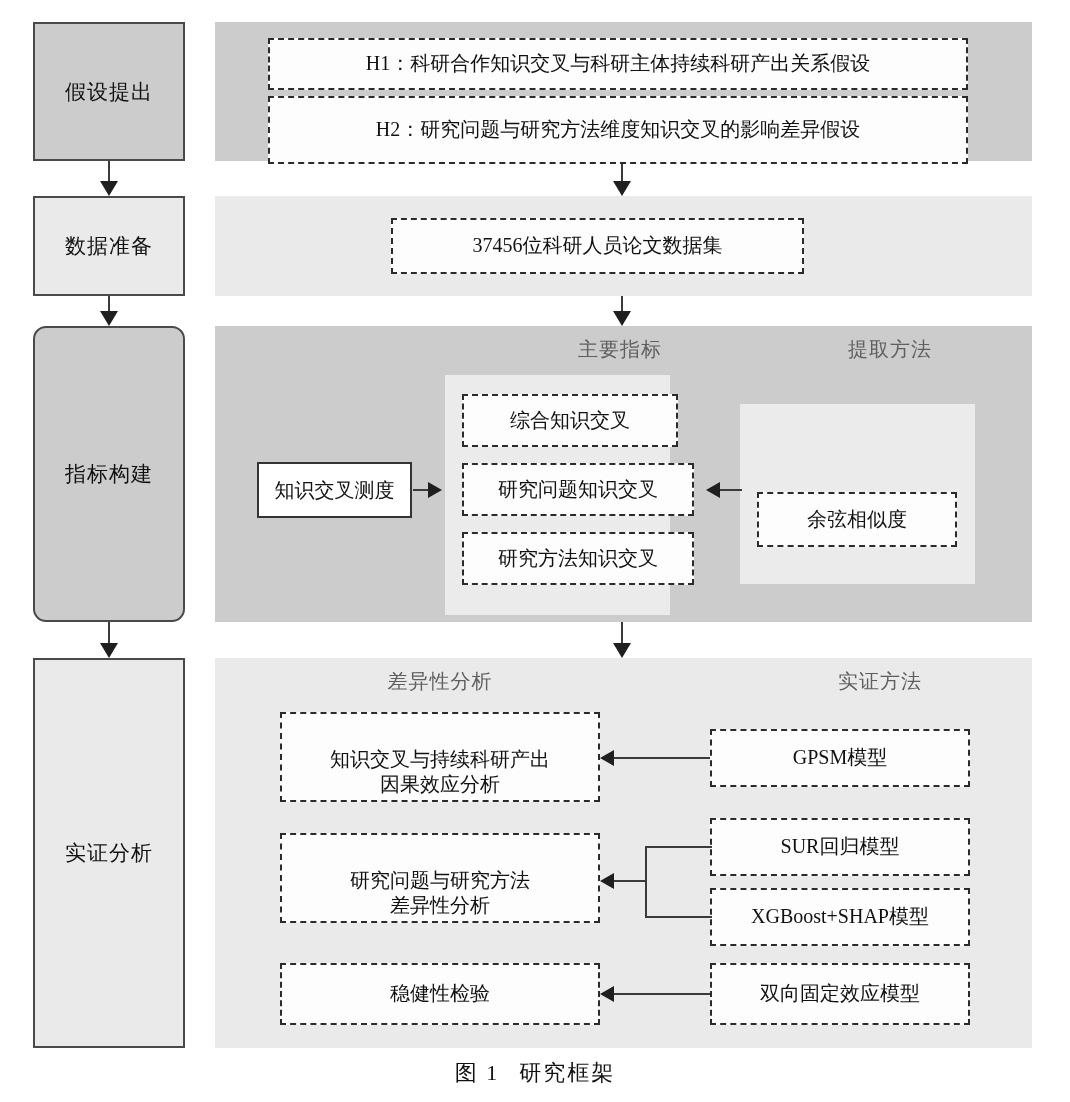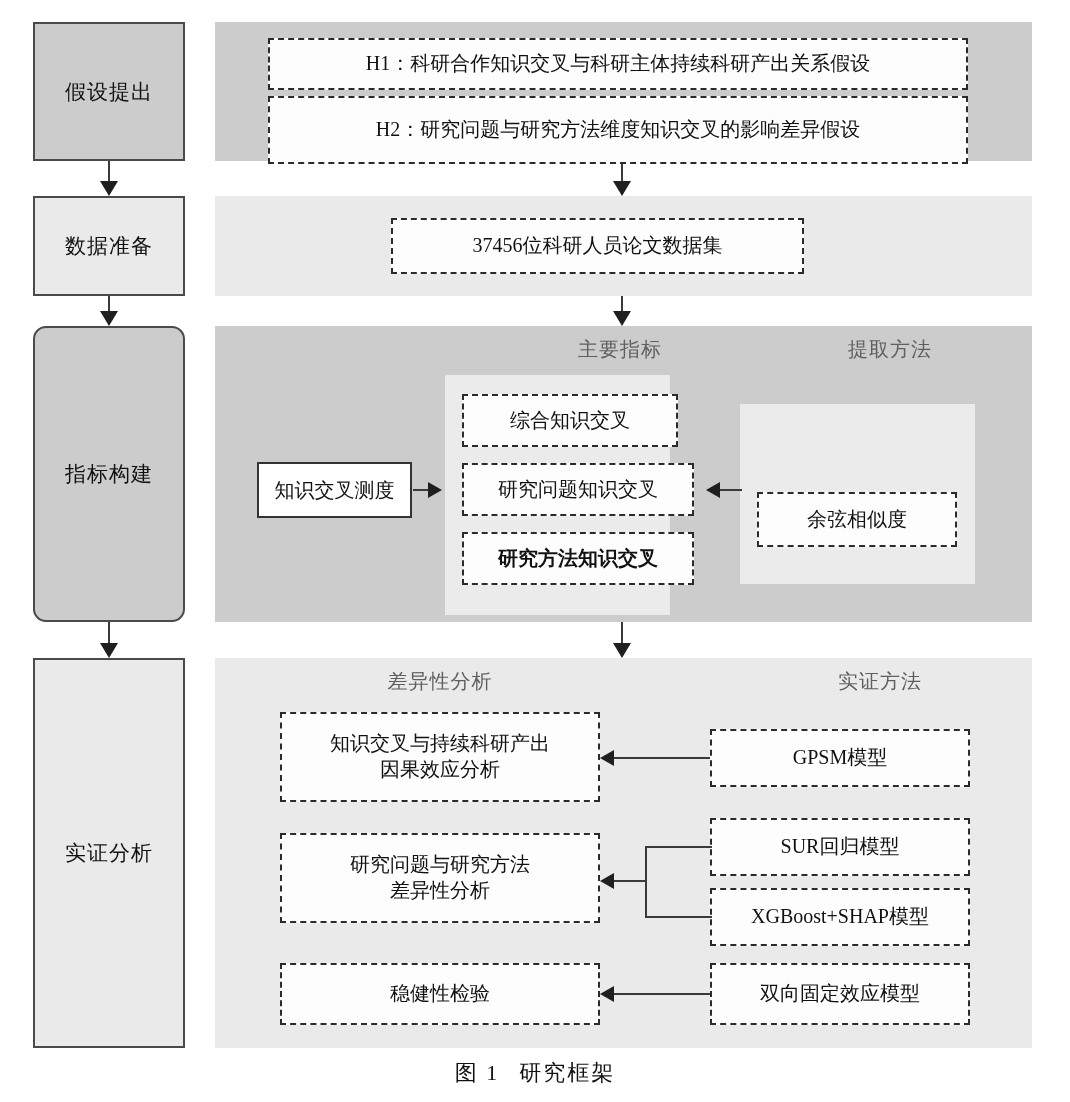--- a/index.html
+++ b/index.html
@@ -48,21 +48,21 @@
     background: #fdfdfd;
     display: flex;
     align-items: center;
     justify-content: center;
     text-align: center;
     font-size: 20px;
     line-height: 1.28;
     color: #111;
     padding: 2px 6px;
   }
-  .dbox.two-line { font-size: 20px; }
+  .dbox.two-line { font-size: 20px; justify-content: flex-end; }
 
   
   .sbox {
     border: 2px solid #333;
     background: #ffffff;
     display: flex;
     align-items: center;
     justify-content: center;
     text-align: center;
     font-size: 20px;
@@ -193,21 +193,21 @@
   <div class="abs arrow-right" style="left:428px; top:482px;"></div>
 
   <div class="abs dbox" style="left:462px; top:394px; width:216px; height:53px;">
     <span>综合知识交叉</span>
   </div>
 
   <div class="abs dbox" style="left:462px; top:463px; width:232px; height:53px;">
     <span>研究问题知识交叉</span>
   </div>
 
-  <div class="abs dbox" style="left:462px; top:532px; width:232px; height:53px;font-weight:bold;">
+  <div class="abs dbox" style="left:462px; top:532px; width:232px; height:53px;">
     <span>研究方法知识交叉</span>
   </div>
 
   <div class="abs hline" style="left:712px; top:489px; width:30px;"></div>
   <div class="abs arrow-left" style="left:706px; top:482px;"></div>
 
 
   <div class="abs dbox" style="left:757px; top:492px; width:200px; height:55px;">
     <span>余弦相似度</span>
   </div>

